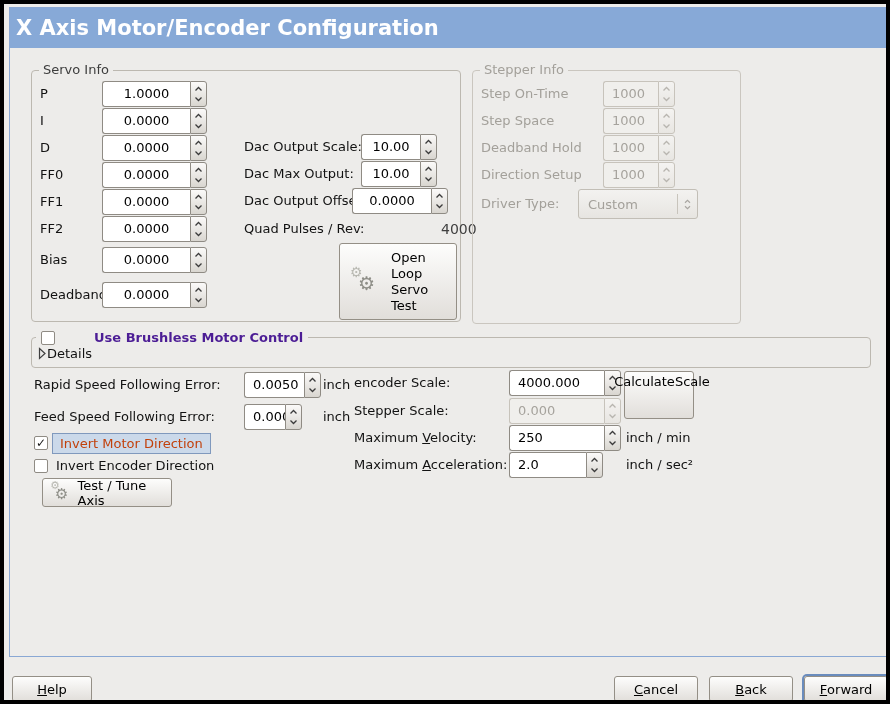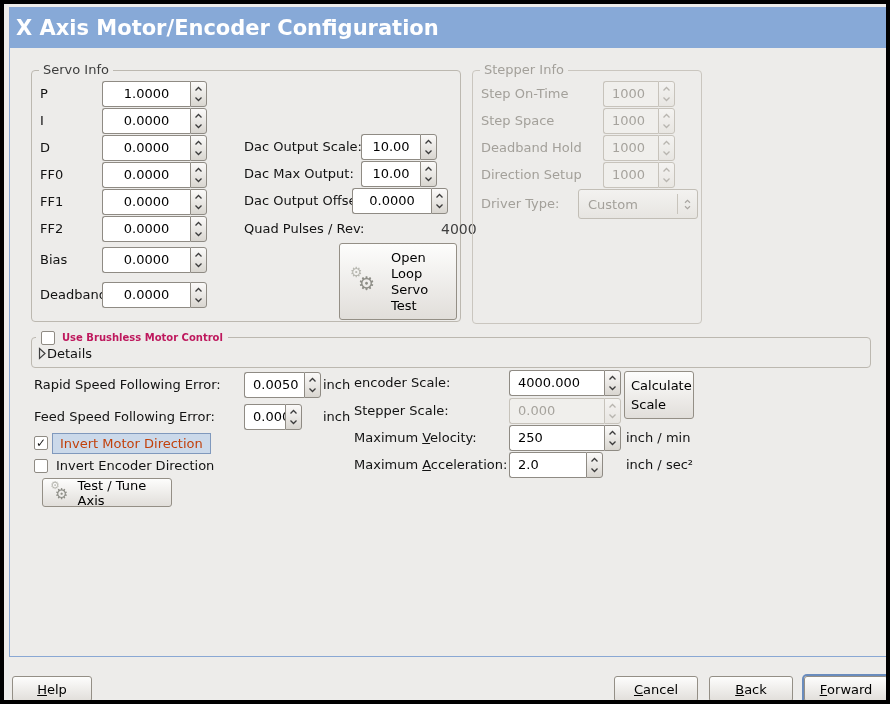--- a/index.html
+++ b/index.html
@@ -8,21 +8,21 @@
   .window { position:relative; width:890px; height:704px; background:#edecea; border:4px solid #000000; overflow:hidden; }
   .content-frame { position:absolute; left:5px; top:3px; width:880px; height:650px; border:1px solid #8aa8d4; background:#edecea; }
   .banner { height:40px; background:#87a9d7; color:#ffffff; font-size:21px; font-weight:bold; line-height:40px; padding-left:6px; }
   .frame { position:absolute; border:1px solid #bcb8b0; border-radius:4px; }
   .frame.disabled-frame { border-color:#cac6bf; }
   .frame-label { position:absolute; top:-9px; left:7px; background:#edecea; padding:0 4px; font-size:13px; color:#3d3d3d; white-space:nowrap; }
   .frame-label.gray { color:#a3a09a; }
   .abs { position:absolute; }
   .lbl { font-size:13px; color:#121212; line-height:26px; white-space:nowrap; }
   .lbl.gray { color:#a3a09a; }
-  .bold-lbl { font-size:10px; font-weight:bold; color:#be185d; white-space:nowrap; }
+  .bold-lbl { font-size:13px; font-weight:bold; color:#4c1d95; white-space:nowrap;margin-left:32px; }
   .u { text-decoration:underline; }
 
   .spinbox { position:absolute; display:flex; height:26px; }
   .entry { flex:1; background:#fff; border:1px solid #8f8b84; border-right:none; border-radius:3px 0 0 3px; font-size:13px; line-height:24px; padding:0 18px; color:#000; overflow:hidden; white-space:nowrap; }
   .entry.center { text-align:center; padding:0 2px; }
   .entry.padl { padding-left:8px; }
   .spinbtns { width:17px; border:1px solid #8f8b84; border-radius:0 3px 3px 0; background:linear-gradient(#fbfaf9,#d9d6d0); display:flex; flex-direction:column; align-items:center; justify-content:space-evenly; }
   .chev path { stroke:#3b3b3b; fill:none; stroke-width:1.3; }
   .spinbox.disabled .entry { background:#f0efec; color:#a6a39d; border-color:#c7c3bb; }
   .spinbox.disabled .spinbtns { border-color:#c7c3bb; background:linear-gradient(#f4f3f1,#e8e6e2); }
@@ -220,21 +220,21 @@
       <span class="g-big">⚙</span>
     </span>
     <span class="btn-lines">
       <span>Open</span>
       <span>Loop</span>
       <span>Servo</span>
       <span>Test</span>
     </span>
   </div>
 
-  <div class="frame disabled-frame" style="left:468px;top:66px;width:230px;height:254px">
+  <div class="frame disabled-frame" style="left:468px;top:66px;width:269px;height:254px">
     <span class="frame-label gray">Stepper Info</span>
 
     <span class="lbl gray abs" style="left:8px;top:10px">Step On-Time</span>
     <div class="spinbox disabled" style="left:130px;top:10px;width:72px">
       <div class="entry padl">1000</div>
       <div class="spinbtns">
           <svg class="chev" width="9" height="6" viewBox="0 0 9 6">
             <path d="M1.5 4.5L4.5 1.5L7.5 4.5"></path>
           </svg>
           <svg class="chev" width="9" height="6" viewBox="0 0 9 6">
@@ -344,21 +344,21 @@
     <div class="spinbtns">
         <svg class="chev" width="9" height="6" viewBox="0 0 9 6">
           <path d="M1.5 4.5L4.5 1.5L7.5 4.5"></path>
         </svg>
         <svg class="chev" width="9" height="6" viewBox="0 0 9 6">
           <path d="M1.5 1.5L4.5 4.5L7.5 1.5"></path>
         </svg>
       </div>
   </div>
 
-  <div class="btn btn-col" style="left:620px;top:367px;width:70px;height:48px;flex-direction:column;align-items:flex-start;padding-left:6px">
+  <div class="btn btn-col" style="left:620px;top:367px;width:70px;height:48px;flex-direction:row;align-items:flex-start;padding-left:6px">
     <span>Calculate</span>
     <span>Scale</span>
   </div>
 
   <span class="lbl abs" style="left:350px;top:394px">Stepper Scale:</span>
   <div class="spinbox disabled" style="left:505px;top:394px;width:112px">
     <div class="entry padl">0.000</div>
     <div class="spinbtns">
         <svg class="chev" width="9" height="6" viewBox="0 0 9 6">
           <path d="M1.5 4.5L4.5 1.5L7.5 4.5"></path>

